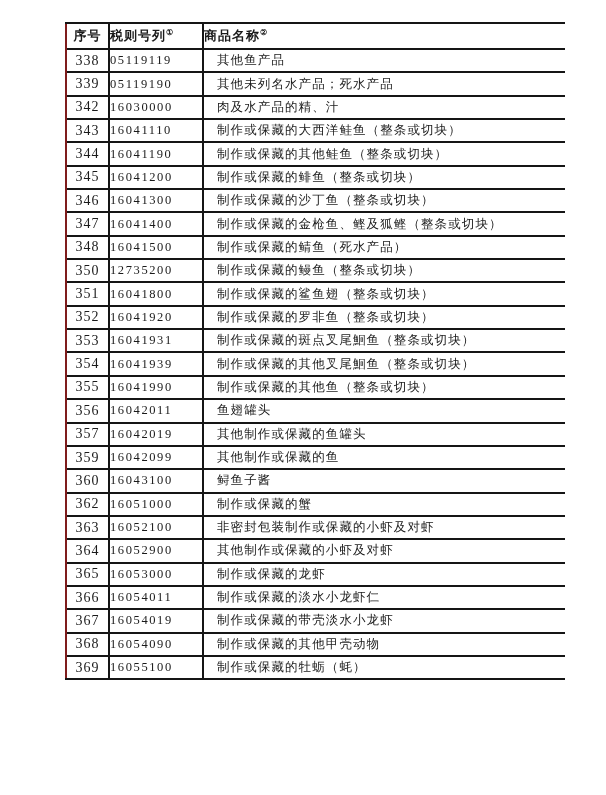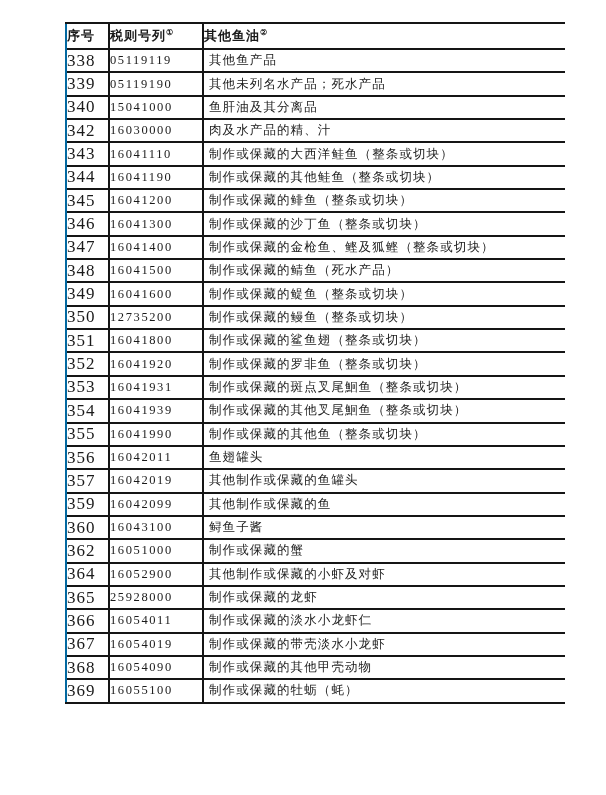--- a/index.html
+++ b/index.html
@@ -30,81 +30,76 @@
 
   th, td {
     border-top: 2px solid #151515;
     padding: 0;
     font-weight: normal;
     overflow: hidden;
     white-space: nowrap;
   }
   tbody tr:last-child td { border-bottom: 2px solid #151515; }
 
-  .col-no   { border-left: 2px solid #0369a1; border-right: 2px solid #151515; text-align: left; }
+  .col-no   { border-left: 2px solid #7f1d1d; border-right: 2px solid #151515; text-align: center; }
   .col-code { border-right: 2px solid #151515; text-align: left; }
-  .col-name { text-align: left; padding-left: 5px; }
+  .col-name { text-align: left; padding-left: 13px; }
 
   thead th {
     height: 24px;
     font-weight: bold;
     font-size: 13px;
     letter-spacing: 1px;
     text-align: center;
     vertical-align: middle;
   }
   thead th.col-name { padding-left: 0; }
   thead .sup {
     font-size: 8px;
     vertical-align: super;
     letter-spacing: 0;
   }
   tbody td {
     height: 21.35px;
     font-size: 12.5px;
     vertical-align: middle;
   }
-  tbody td.col-no   { font-size: 17px; letter-spacing: 1px; }
+  tbody td.col-no   { font-size: 14px; letter-spacing: 1px; }
   tbody td.col-code { letter-spacing: 1.6px; }
   tbody td.col-name { letter-spacing: 1.1px; }
 </style>
 </head>
 <body>
 
 <div class="page">
   <table class="tariff">
     <colgroup>
       <col class="c-no">
       <col class="c-code">
       <col class="c-name">
     </colgroup>
     <thead>
       <tr>
         <th class="col-no"><span>序号</span></th>
         <th class="col-code"><span>税则号列</span><span class="sup">①</span></th>
-        <th class="col-name"><span>其他鱼油</span><span class="sup">②</span></th>
+        <th class="col-name"><span>商品名称</span><span class="sup">②</span></th>
       </tr>
     </thead>
     <tbody>
         <tr>
           <td class="col-no">338</td>
           <td class="col-code">05119119</td>
           <td class="col-name">其他鱼产品</td>
         </tr>
         <tr>
           <td class="col-no">339</td>
           <td class="col-code">05119190</td>
           <td class="col-name">其他未列名水产品；死水产品</td>
         </tr>
         <tr>
-          <td class="col-no">340</td>
-          <td class="col-code">15041000</td>
-          <td class="col-name">鱼肝油及其分离品</td>
-        </tr>
-        <tr>
           <td class="col-no">342</td>
           <td class="col-code">16030000</td>
           <td class="col-name">肉及水产品的精、汁</td>
         </tr>
         <tr>
           <td class="col-no">343</td>
           <td class="col-code">16041110</td>
           <td class="col-name">制作或保藏的大西洋鲑鱼（整条或切块）</td>
         </tr>
         <tr>
@@ -126,25 +121,20 @@
           <td class="col-no">347</td>
           <td class="col-code">16041400</td>
           <td class="col-name">制作或保藏的金枪鱼、鲣及狐鲣（整条或切块）</td>
         </tr>
         <tr>
           <td class="col-no">348</td>
           <td class="col-code">16041500</td>
           <td class="col-name">制作或保藏的鲭鱼（死水产品）</td>
         </tr>
         <tr>
-          <td class="col-no">349</td>
-          <td class="col-code">16041600</td>
-          <td class="col-name">制作或保藏的鳀鱼（整条或切块）</td>
-        </tr>
-        <tr>
           <td class="col-no">350</td>
           <td class="col-code">12735200</td>
           <td class="col-name">制作或保藏的鳗鱼（整条或切块）</td>
         </tr>
         <tr>
           <td class="col-no">351</td>
           <td class="col-code">16041800</td>
           <td class="col-name">制作或保藏的鲨鱼翅（整条或切块）</td>
         </tr>
         <tr>
@@ -186,27 +176,32 @@
           <td class="col-no">360</td>
           <td class="col-code">16043100</td>
           <td class="col-name">鲟鱼子酱</td>
         </tr>
         <tr>
           <td class="col-no">362</td>
           <td class="col-code">16051000</td>
           <td class="col-name">制作或保藏的蟹</td>
         </tr>
         <tr>
+          <td class="col-no">363</td>
+          <td class="col-code">16052100</td>
+          <td class="col-name">非密封包装制作或保藏的小虾及对虾</td>
+        </tr>
+        <tr>
           <td class="col-no">364</td>
           <td class="col-code">16052900</td>
           <td class="col-name">其他制作或保藏的小虾及对虾</td>
         </tr>
         <tr>
           <td class="col-no">365</td>
-          <td class="col-code">25928000</td>
+          <td class="col-code">16053000</td>
           <td class="col-name">制作或保藏的龙虾</td>
         </tr>
         <tr>
           <td class="col-no">366</td>
           <td class="col-code">16054011</td>
           <td class="col-name">制作或保藏的淡水小龙虾仁</td>
         </tr>
         <tr>
           <td class="col-no">367</td>
           <td class="col-code">16054019</td>

